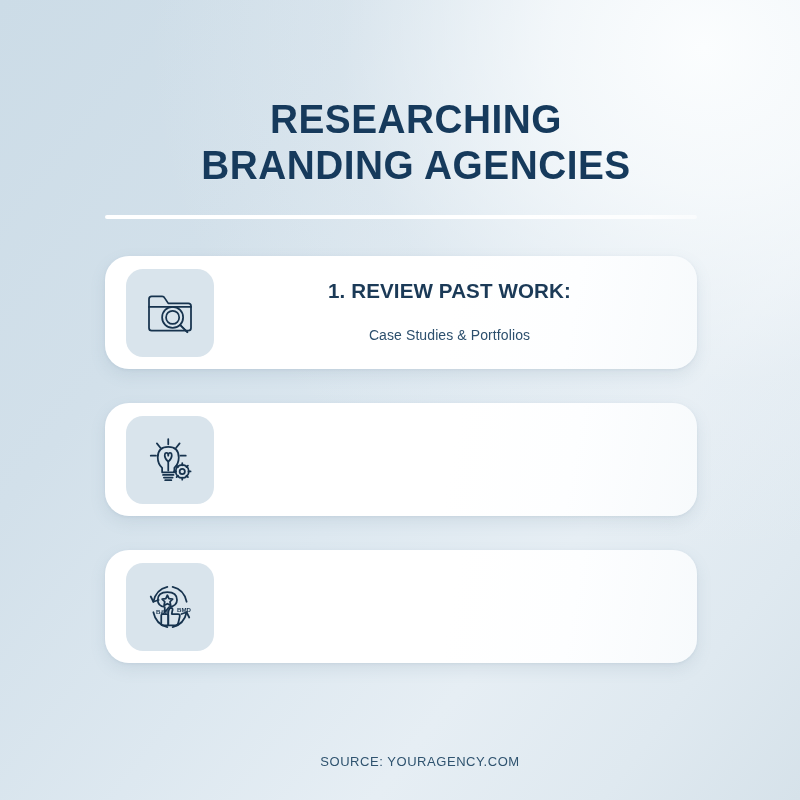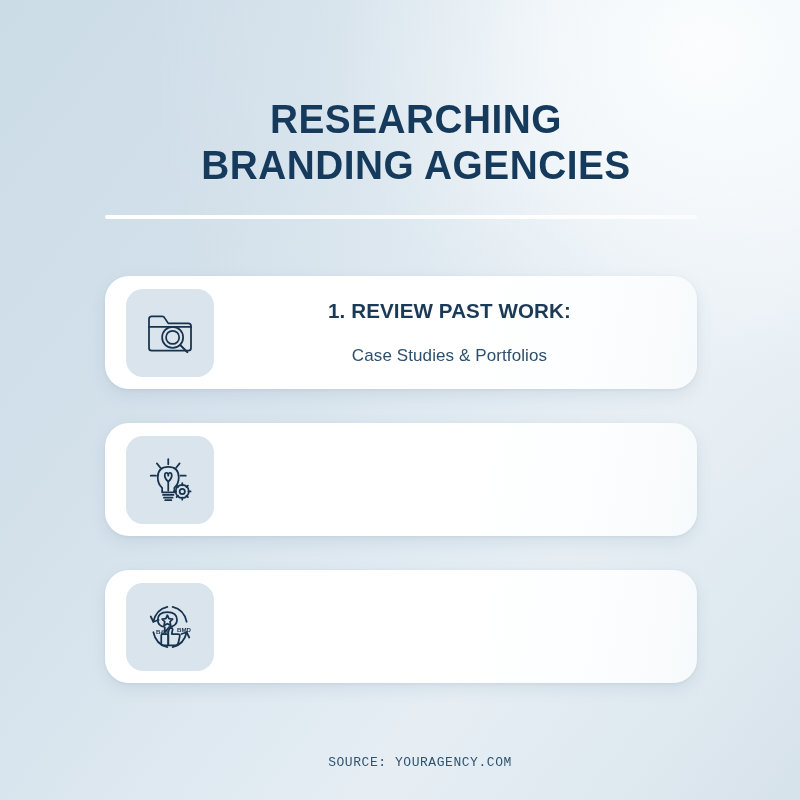--- a/index.html
+++ b/index.html
@@ -51,21 +51,21 @@
     left: 105px;
     width: 592px;
     height: 4px;
     border-radius: 2px;
     background: linear-gradient(90deg, #ffffff 0%, #ffffff 72%, rgba(255,255,255,0.85) 92%, rgba(255,255,255,0.55) 100%);
   }
 
   
   .cards {
     position: absolute;
-    top: 276px;
+    top: 256px;
     left: 105px;
     width: 592px;
   }
   .card {
     position: relative;
     width: 592px;
     height: 113px;
     margin-bottom: 34px;
     border-radius: 24px;
     background: linear-gradient(100deg, #ffffff 0%, #ffffff 58%, #fdfeff 78%, #f7fafc 100%);
@@ -106,37 +106,37 @@
     font-size: 21px;
     line-height: 27px;
     letter-spacing: 0.1px;
     color: #1b3a57;
     transform: scaleX(0.98);
   }
   .card-sub {
     display: block;
     font-family: "Liberation Sans", sans-serif;
     font-weight: normal;
-    font-size: 17px;
+    font-size: 14px;
     line-height: 27px;
     letter-spacing: 0.1px;
     color: #2c4f6d;
     margin-top: 18px;
   }
 
   
   .footer {
     position: absolute;
     top: 752px;
     left: 0;
     width: 800px;
     text-align: center;
   }
   .footer-text {
-    font-family: Liberation Mono, monospace;
+    font-family: Liberation Sans, sans-serif;
     font-size: 13px;
     font-weight: normal;
     letter-spacing: 0.55px;
     color: #2f536f;
     margin-left: 40px;
   }
 
   .icon-stroke {
     fill: none;
     stroke: #17334e;

